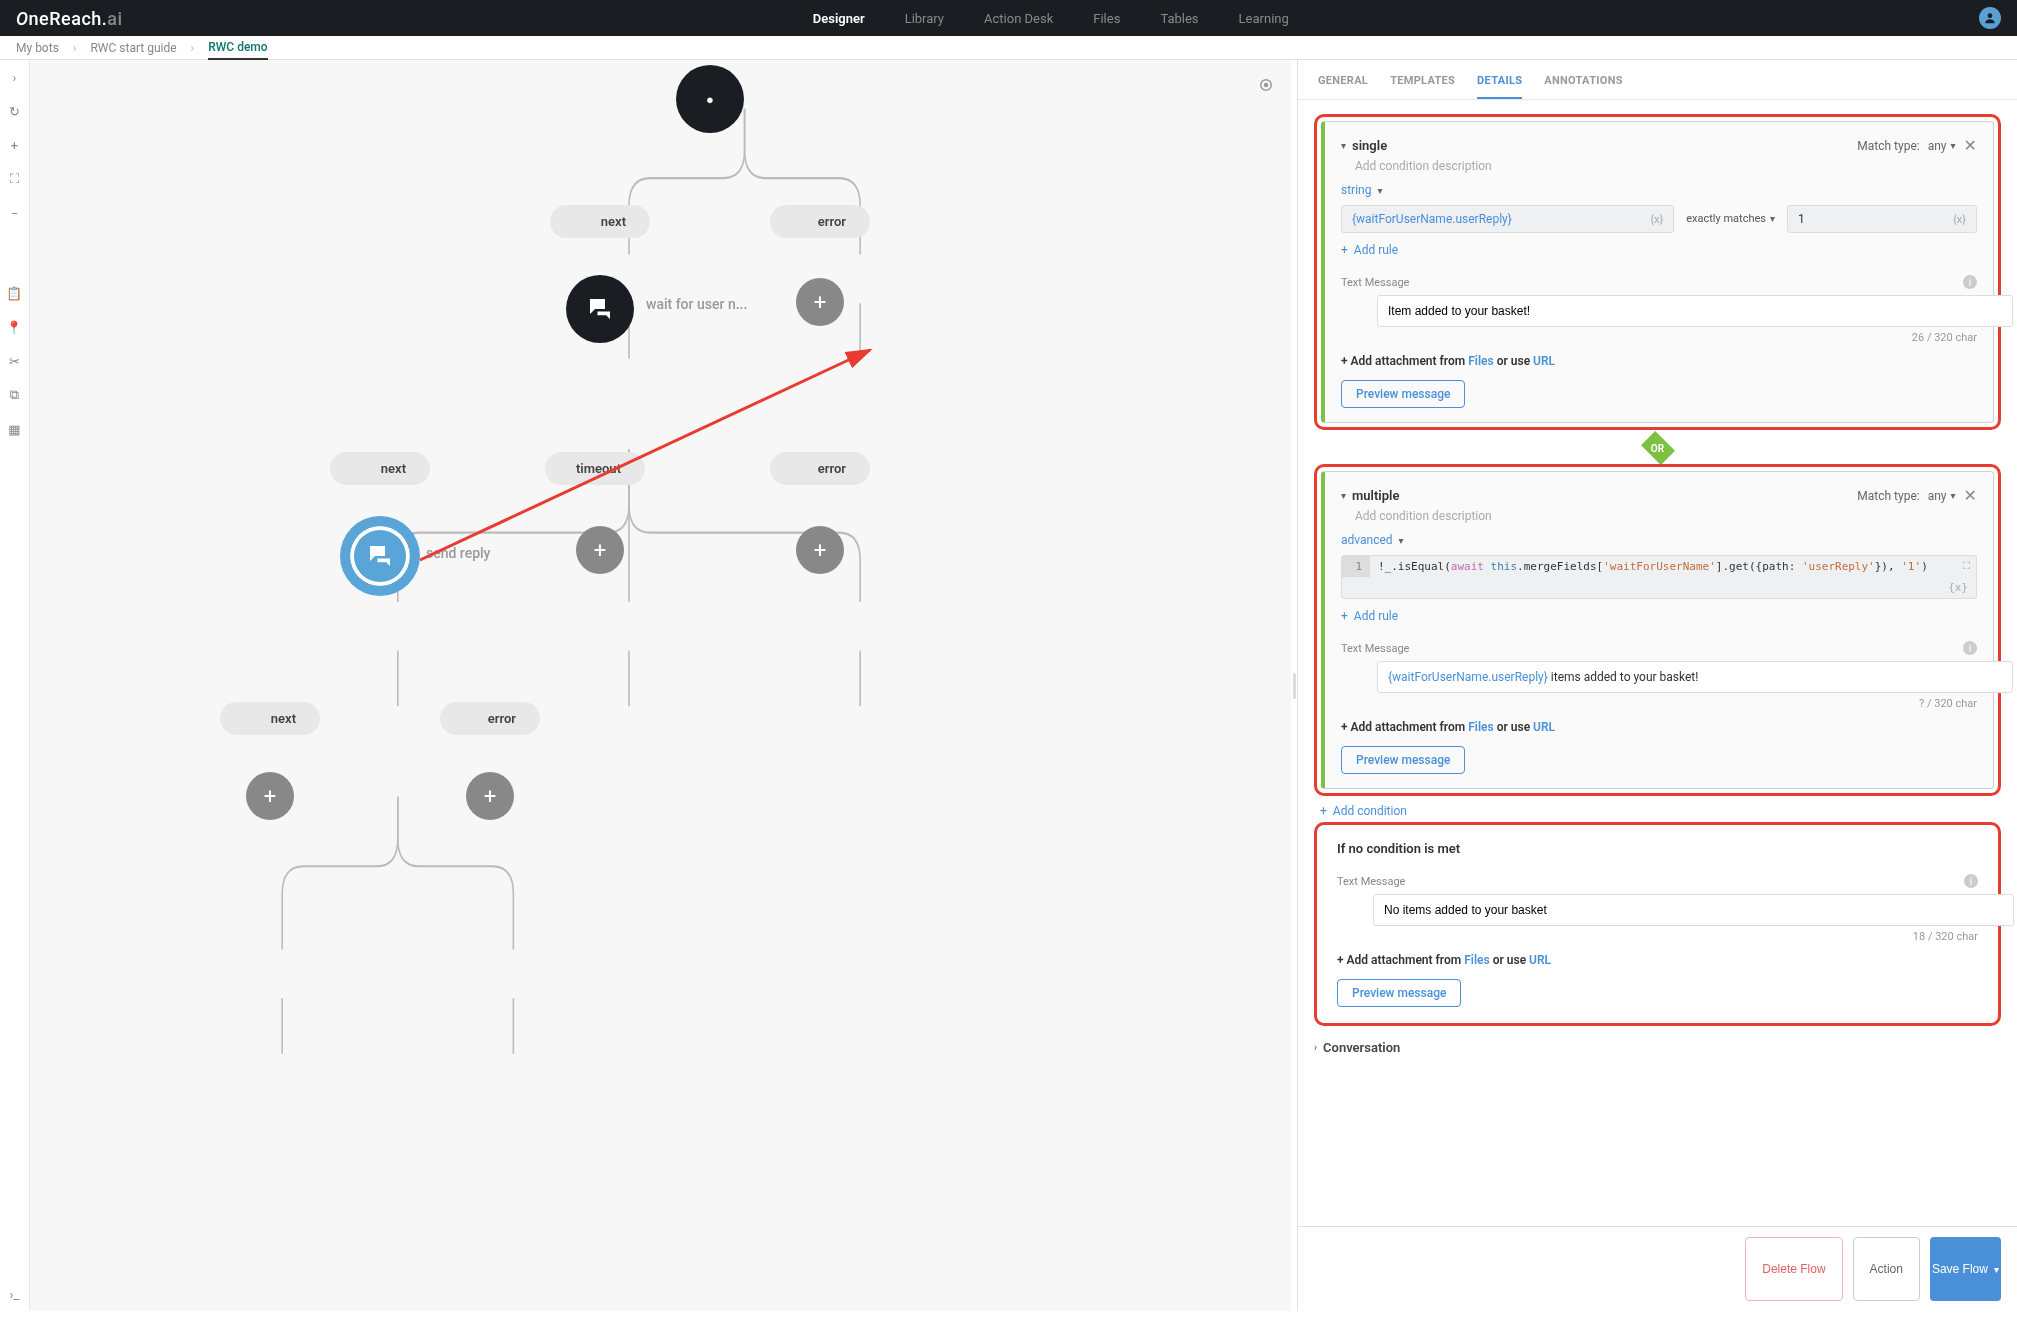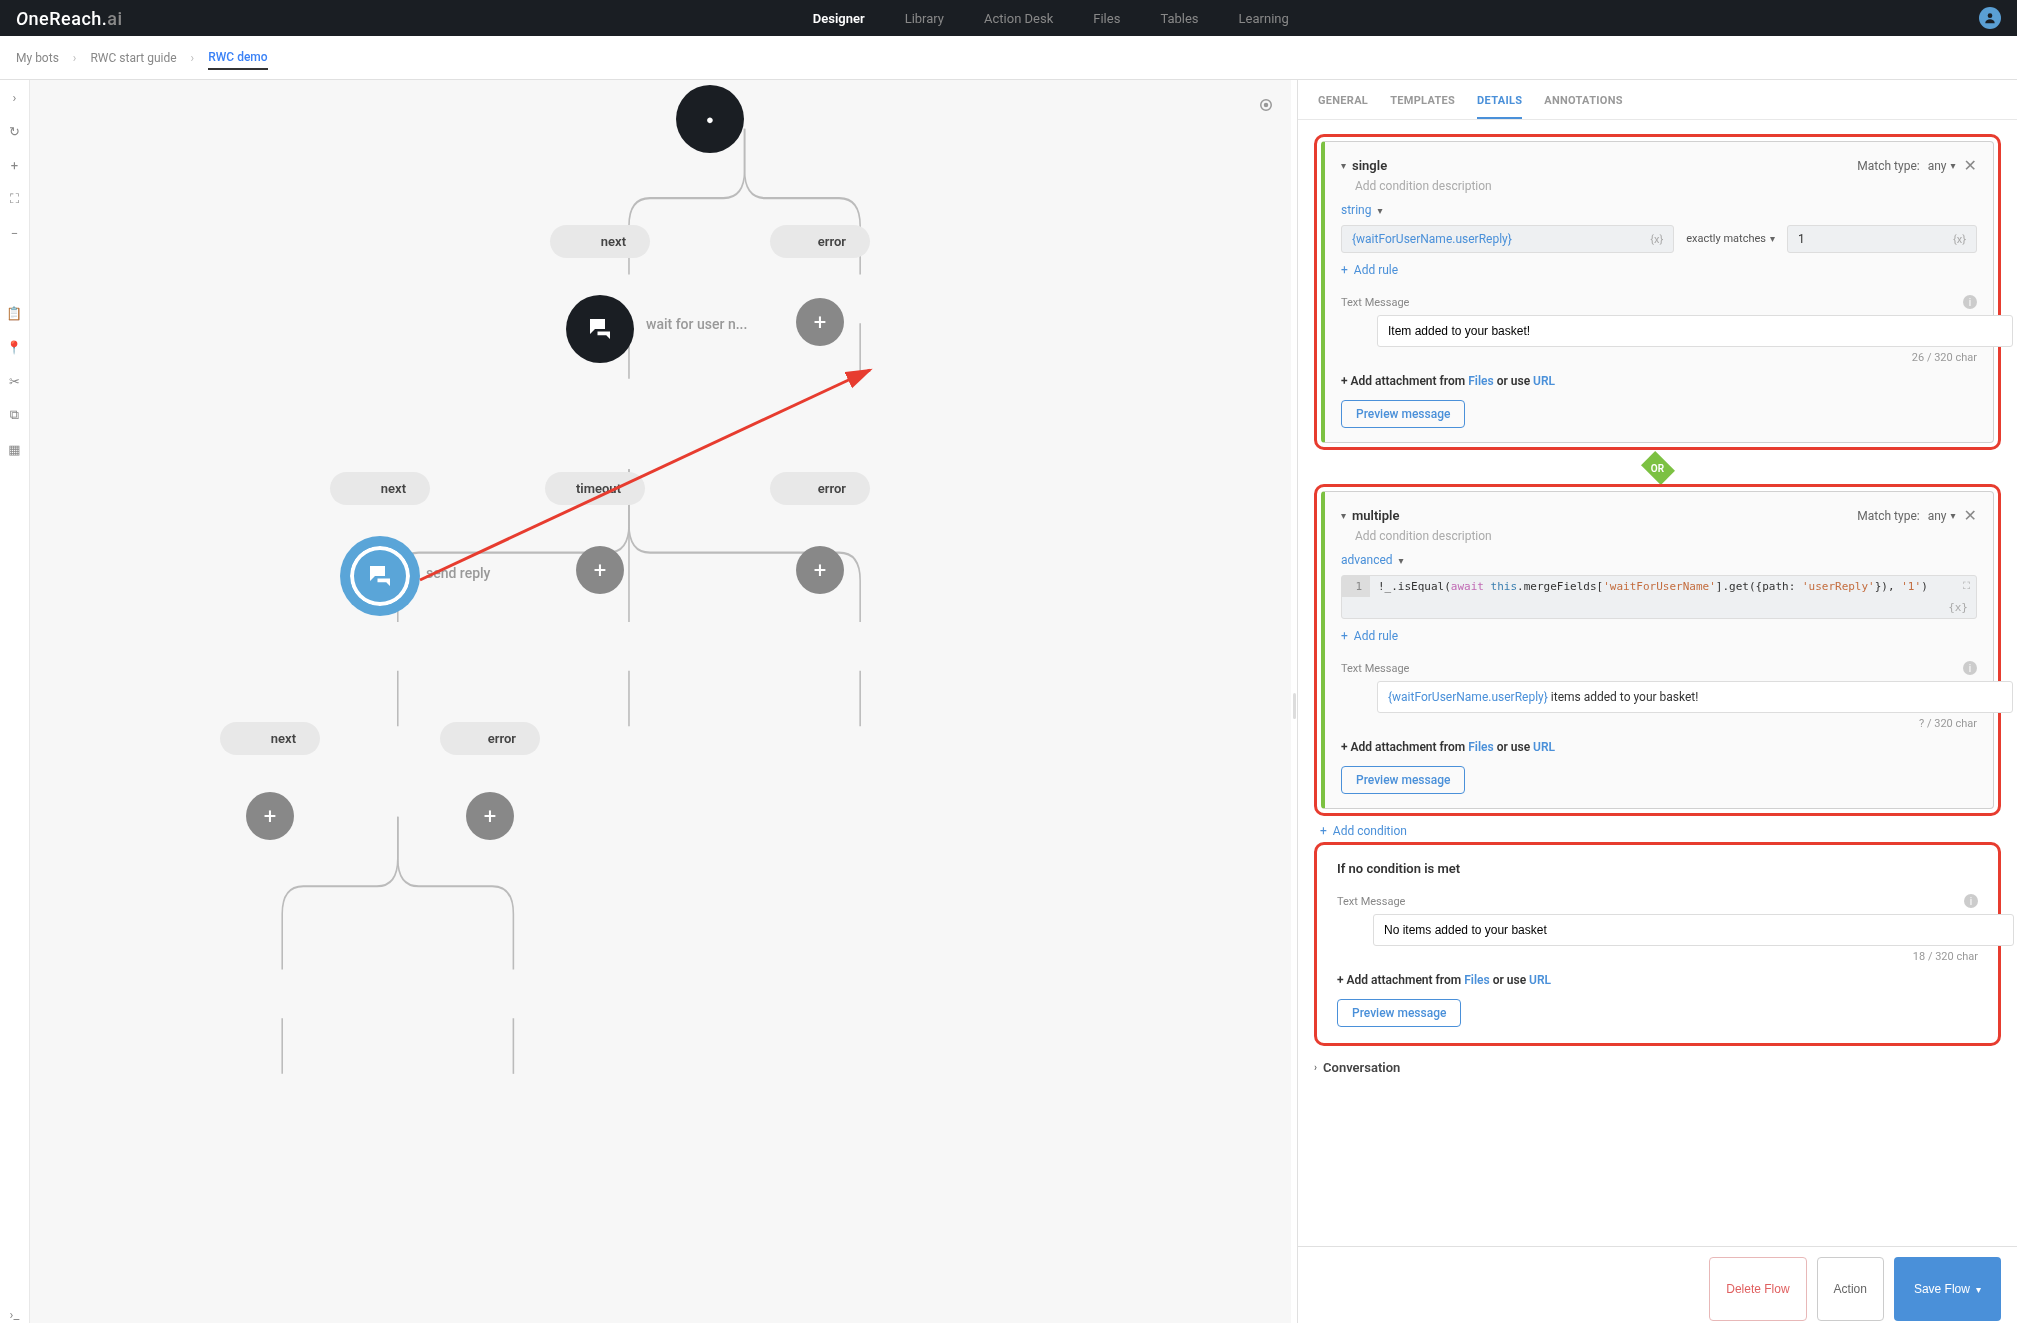--- a/index.html
+++ b/index.html
@@ -5,23 +5,23 @@
 * { box-sizing: border-box; margin: 0; padding: 0; }
 body { font-family: -apple-system, BlinkMacSystemFont, "Segoe UI", Roboto, sans-serif; font-size: 13px; color: #333; background: #fff; overflow: hidden; }
 .topbar { background: #1a1e23; height: 36px; display: flex; align-items: center; padding: 0 16px; color: #fff; }
 .logo { font-size: 18px; font-weight: 500; letter-spacing: 0.5px; }
 .logo .o { font-style: italic; }
 .topnav { flex: 1; display: flex; justify-content: center; gap: 40px; }
 .topnav span { color: #888; font-size: 13px; cursor: pointer; }
 .topnav span.active { color: #fff; font-weight: 600; }
 .avatar-icon { width: 22px; height: 22px; border-radius: 50%; background: #5a9fd4; display: flex; align-items: center; justify-content: center; }
 .avatar-icon svg { width: 14px; height: 14px; fill: #1a1e23; }
-.breadcrumb { height: 44px; border-bottom: 1px solid #e0e0e0; display: flex; align-items: center; padding: 0 16px; gap: 14px; color: #888; font-size: 12px; }
+.breadcrumb { height: 24px; border-bottom: 1px solid #e0e0e0; display: flex; align-items: center; padding: 0 16px; gap: 14px; color: #888; font-size: 12px; }
 .breadcrumb .sep { color: #bbb; }
-.breadcrumb .current { color: #3b82f6; font-weight: 500; border-bottom: 2px solid #333; padding-bottom: 4px; margin-top: 4px; }
+.breadcrumb .current { color: #0f766e; font-weight: 500; border-bottom: 2px solid #333; padding-bottom: 4px; margin-top: 4px; }
 .main { display: flex; height: calc(100vh - 72px); }
 .left-rail { width: 30px; background: #fff; border-right: 1px solid #e8e8e8; display: flex; flex-direction: column; align-items: center; padding-top: 8px; gap: 16px; position: relative; }
 .left-rail .icon-btn { width: 18px; height: 18px; color: #888; cursor: pointer; display: flex; align-items: center; justify-content: center; }
 .left-rail-bottom { position: absolute; bottom: 8px; display: flex; flex-direction: column; gap: 14px; align-items: center; }
 .canvas { flex: 1; background: #f7f7f7; position: relative; overflow: hidden; }
 .target-icon { position: absolute; right: 16px; top: 16px; color: #999; }
 .node { position: absolute; }
 .pill { background: #e8e8e8; border-radius: 18px; padding: 9px 24px; font-weight: 600; color: #444; text-align: right; min-width: 100px; }
 .circle { width: 48px; height: 48px; border-radius: 50%; background: #888; display: flex; align-items: center; justify-content: center; color: #fff; font-size: 22px; }
 .circle-big { width: 68px; height: 68px; border-radius: 50%; background: #1a1e23; display: flex; align-items: center; justify-content: center; color: #fff; }
@@ -71,21 +71,21 @@
 .code-this { color: #3b7fb0; }
 .code-str { color: #c46d3f; }
 .code-bottom { text-align: right; padding: 4px 8px; color: #aaa; font-size: 11px; }
 .add-cond { color: #4a90d9; font-size: 12px; display: flex; align-items: center; gap: 6px; cursor: pointer; margin: 8px 0 0 6px; }
 .fallback-card { border: 3px solid #e73c2f; border-radius: 10px; padding: 16px 20px; margin-top: 4px; }
 .fb-title { font-weight: 600; font-size: 13px; margin-bottom: 10px; }
 .conv-row { display: flex; align-items: center; gap: 6px; margin-top: 14px; font-size: 13px; font-weight: 600; color: #444; }
 .footer { border-top: 1px solid #e0e0e0; padding: 10px 16px; display: flex; justify-content: flex-end; gap: 10px; }
 .btn-outline { border: 1px solid #ccc; background: #fff; border-radius: 4px; padding: 24px 16px; font-size: 12px; color: #666; cursor: pointer; }
 .btn-outline.danger { color: #e06060; border-color: #e8b8b8; }
-.btn-primary { background: #4a90d9; color: #fff; border: none; border-radius: 4px; padding: 7px 20px; font-size: 12px; cursor: pointer; display: flex; align-items: center; gap: 6px; }
+.btn-primary { background: #4a90d9; color: #fff; border: none; border-radius: 4px; padding: 7px 2px; font-size: 12px; cursor: pointer; display: flex; align-items: center; gap: 6px; }
 .resize-handle { width: 6px; background: transparent; cursor: col-resize; display:flex; align-items:center; justify-content:center; }
 .resize-handle::after { content:''; width:3px; height:26px; background:#ddd; border-radius:2px; }
 </style>
 </head>
 <body>
 
 <div class="topbar">
   <div class="logo"><span class="o">O</span>neReach.<span style="color:#888">ai</span></div>
   <div class="topnav">
     <span class="active">Designer</span>

